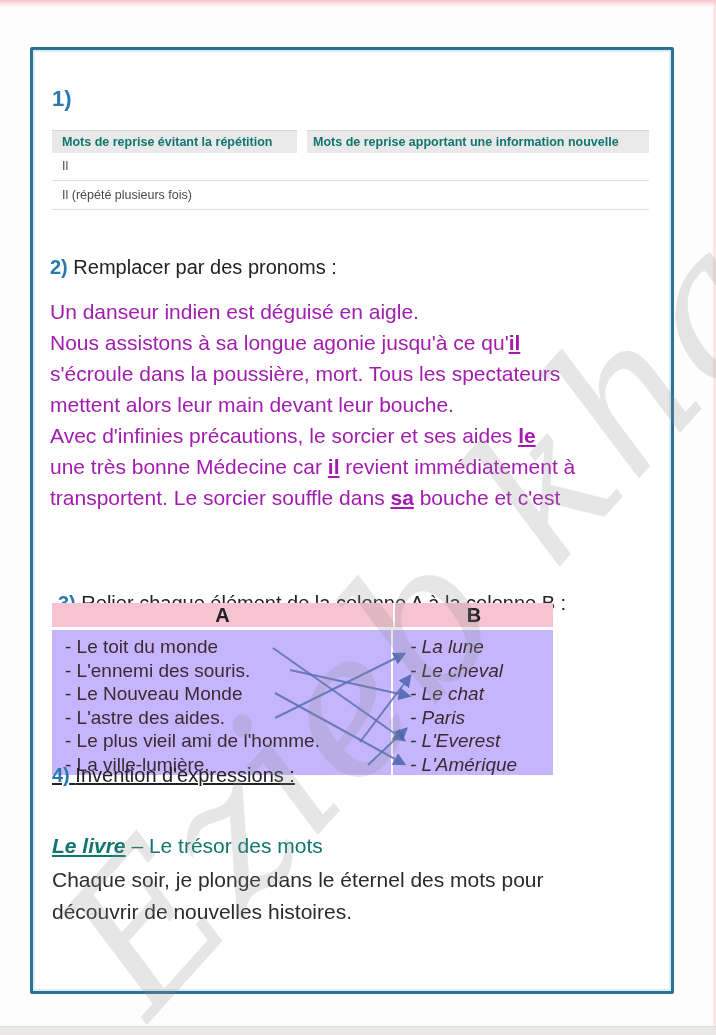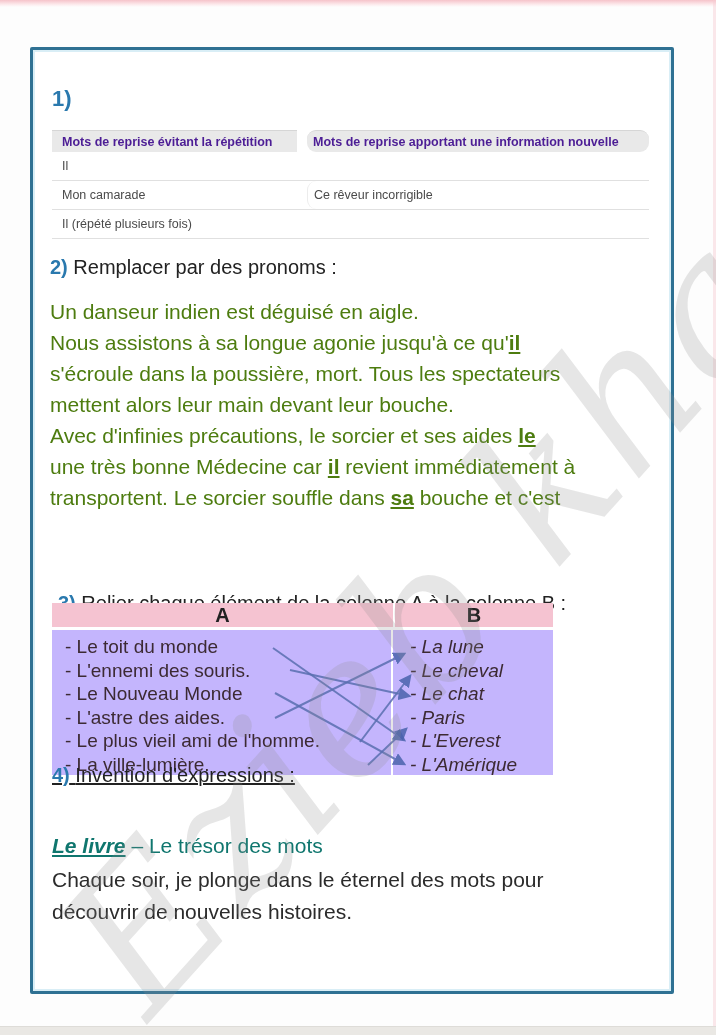--- a/index.html
+++ b/index.html
@@ -21,28 +21,28 @@
     box-shadow:inset 0 0 0 2px #d9eef6;background:#ffffff;}
   
   .qnum{color:#2a79ae;font-weight:bold;}
   .q1{left:52px;top:86px;font-size:22px;}
   .heading{font-size:20px;color:#222;white-space:nowrap;}
   .h2{left:50px;top:256px;}
   .h3{left:58px;top:592px;}
   .h4{left:52px;top:764px;text-decoration:underline;}
   
   .table1{left:52px;top:130px;width:597px;font-size:12.5px;color:#4a4a4a;}
-  .t1-head{display:flex;height:22px;line-height:22px;font-weight:bold;color:#4c1d95;}
+  .t1-head{display:flex;height:22px;line-height:22px;font-weight:bold;color:#0f766e;align-items:center;}
   .t1-head .c1,.t1-head .c2{background:#e9e9e9;border-top:1px solid #d6d6d6;}
   .c1{width:245px;padding-left:10px;box-sizing:border-box;}
-  .c2{flex:1;padding-left:6px;box-sizing:border-box;margin-left:10px;border-radius:9px;}
+  .c2{flex:1;padding-left:6px;box-sizing:border-box;margin-left:10px;}
   .t1-row{display:flex;height:28px;line-height:28px;border-bottom:1px solid #e0e0e0;}
   .t1-row .c2{border-left:1px solid #ececec;}
   
-  .para{left:50px;top:296px;width:610px;font-size:21px;line-height:31px;color:#4d7c0f;}
+  .para{left:50px;top:296px;width:610px;font-size:21px;line-height:31px;color:#a21caf;}
   .para .em, .em{font-weight:bold;text-decoration:underline;text-underline-offset:2px;}
   
   .match{left:52px;top:603px;width:501px;}
   .m-head{display:flex;height:24px;line-height:24px;background:#f5c3d1;
     font-size:20px;font-weight:bold;color:#222;text-align:center;margin-bottom:3px;}
   .m-head .ma{width:341px;border-right:2px solid #fff;}
   .m-head .mb{flex:1;}
   .m-body{display:flex;background:#c4b5fd;height:145px;}
   .m-col{box-sizing:border-box;padding-top:5px;font-size:19px;line-height:23.6px;color:#3c2a33;}
   .m-col.a{width:341px;padding-left:13px;border-right:2px solid #fff;}
@@ -72,24 +72,20 @@
 <div class="abs qnum q1">1)</div>
 
 <div class="abs table1">
   <div class="t1-head">
     <div class="c1">Mots de reprise évitant la répétition</div>
     <div class="c2">Mots de reprise apportant une information nouvelle</div>
   </div>
   <div id="t1-body">
       <div class="t1-row">
         <div class="c1">Il</div>
-      </div>
-      <div class="t1-row">
-        <div class="c1">Mon camarade</div>
-        <div class="c2">Ce rêveur incorrigible</div>
       </div>
       <div class="t1-row">
         <div class="c1">Il (répété plusieurs fois)</div>
       </div>
     </div>
 </div>
 
 <div class="abs heading h2">
   <span class="qnum">2)</span>
   <span>Remplacer par des pronoms :</span>

